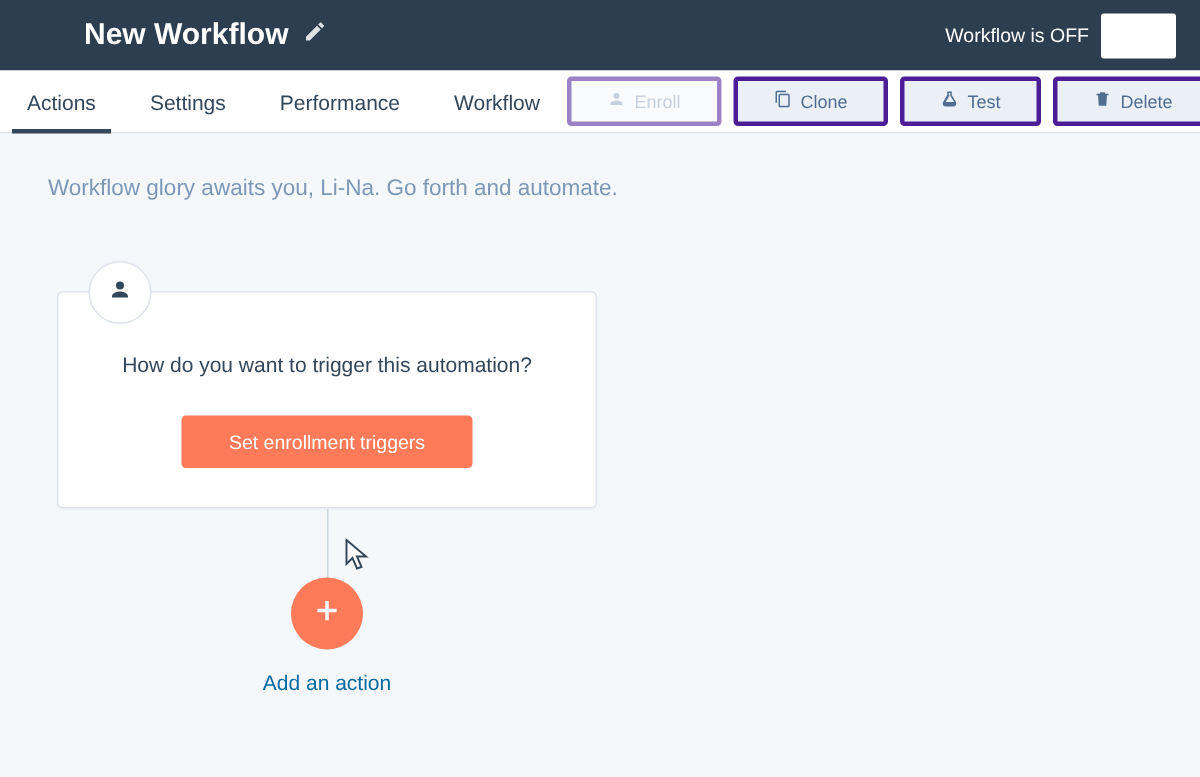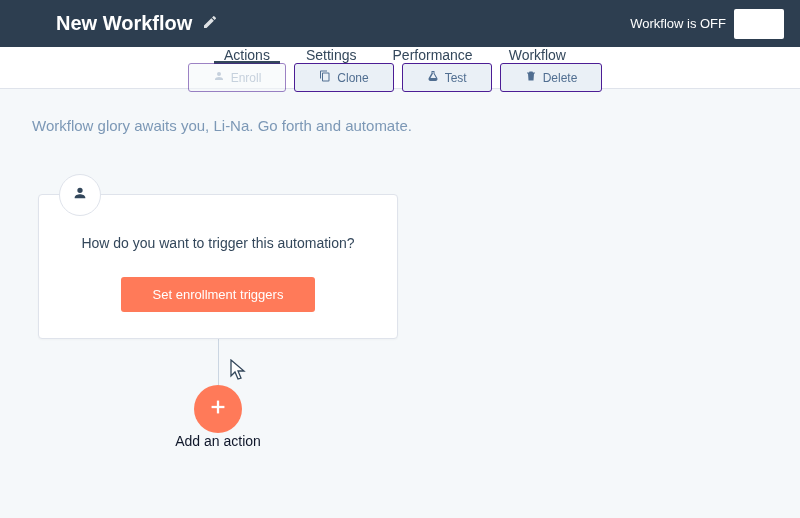--- a/index.html
+++ b/index.html
@@ -21,21 +21,20 @@
     .toggle-stub { width: 50px; height: 30px; background: #fff; border-radius: 2px; }
     
     .nav-row {
       background: #fff;
       height: 42px;
       display: flex;
       align-items: center;
       padding: 0 10px 0 0;
       border-bottom: 1px solid #dfe3eb;
       justify-content: space-between;
-      flex-direction: column;
     }
     .tabs { display: flex; height: 100%; }
     .tab {
       padding: 0 18px;
       display: flex;
       align-items: center;
       font-size: 14px;
       color: #33475b;
       cursor: pointer;
       position: relative;
@@ -48,21 +47,21 @@
       height: 3px;
       background: #33475b;
     }
     .nav-actions { display: flex; gap: 8px; align-items: center; }
     .btn {
       display: inline-flex;
       align-items: center;
       gap: 6px;
       padding: 6px 24px;
       font-size: 12px;
-      border: 1px solid #4c1d95;
+      border: 3px solid #4c1d95;
       background: #eaf0f6;
       color: #506e91;
       border-radius: 3px;
       cursor: pointer;
     }
     .btn.disabled { opacity: 0.55; cursor: not-allowed; color: #99acc2; background:#f5f8fa; }
     .btn svg { width: 12px; height: 12px; }
     
     .canvas {
       padding: 28px 32px;
@@ -125,22 +124,23 @@
     }
     .plus-circle {
       width: 48px; height: 48px;
       border-radius: 50%;
       background: #ff7a59;
       display: flex; align-items: center; justify-content: center;
       cursor: pointer;
     }
     .plus-circle svg { width: 22px; height: 22px; stroke: #fff; stroke-width: 2.5; }
     .add-label {
+      margin-top: 14px;
       font-size: 14px;
-      color: #0f172a;
+      color: #0369a1;
     }
     .cursor {
       position: absolute;
       left: 230px;
       top: 270px;
       pointer-events: none;
     }
     .edit-icon { width:16px; height:16px; fill:#fff; opacity:0.85; cursor:pointer; }
     .person-icon { width:16px; height:16px; fill:#33475b; }
   </style>

